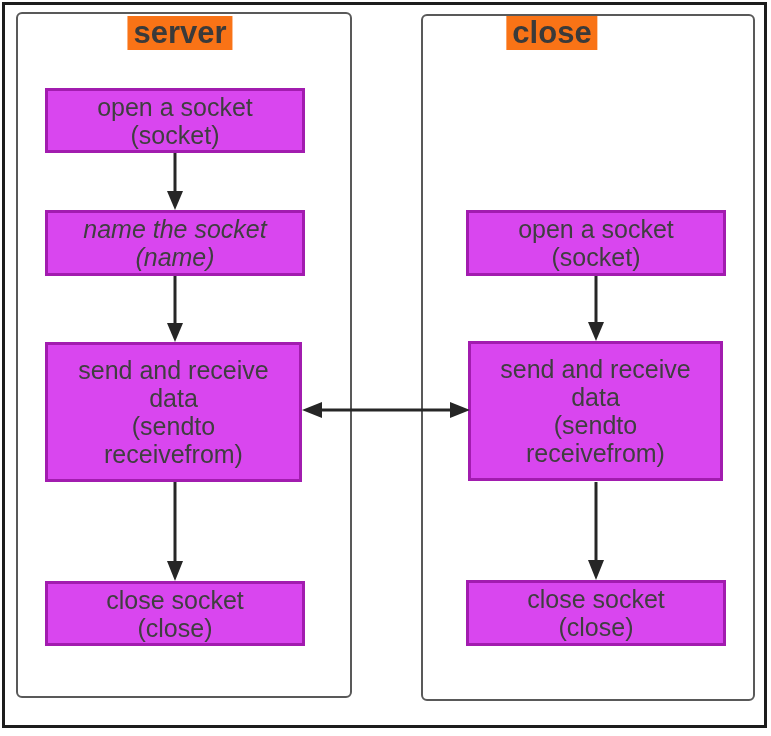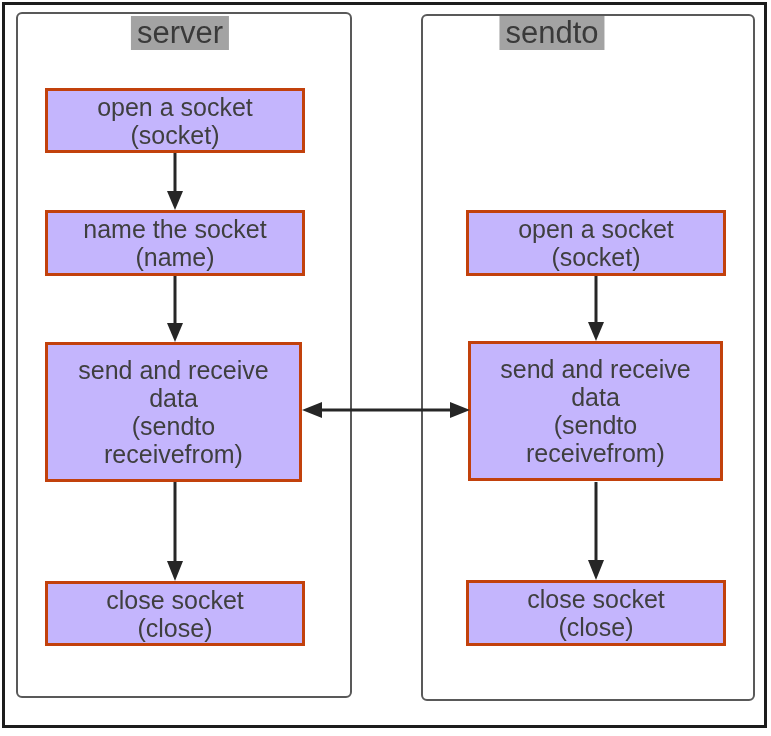--- a/index.html
+++ b/index.html
@@ -30,47 +30,47 @@
     background: transparent;
   }
   .panel-server { left: 16px;  top: 12px; width: 336px; height: 686px; }
   .panel-client { left: 421px; top: 14px; width: 334px; height: 687px; }
   .panel-title {
     position: absolute;
     top: 16px;
     margin: 0;
     transform: translateX(-50%);
     font-size: 31px;
-    font-weight: 400;
+    font-weight: 700;
     color: #3a3a3a;
     white-space: nowrap;
-    background: #a3a3a3;
+    background: #f97316;
     padding: 0 6px;
     line-height: 1.1;
   }
   .title-server { left: 180px; }
   .title-client { left: 552px; }
   .node {
     position: absolute;
-    border: 3px solid #c2410c;
-    background: #c4b5fd;
+    border: 3px solid #a21caf;
+    background: #d946ef;
     box-sizing: border-box;
     display: flex;
     flex-direction: column;
     justify-content: center;
     align-items: center;
     text-align: center;
     font-size: 25px;
     line-height: 28px;
     color: #3f3f3f;
     z-index: 2;
   }
   .node span { display: block; white-space: nowrap; }
   .node-s1 { left: 45px;  top: 88px;  width: 260px; height: 65px; }
-  .node-s2 { left: 45px;  top: 210px; width: 260px; height: 66px; }
+  .node-s2 { left: 45px;  top: 210px; width: 260px; height: 66px; font-style: italic; }
   .node-s3 { left: 45px;  top: 342px; width: 257px; height: 140px; }
   .node-s4 { left: 45px;  top: 581px; width: 260px; height: 65px; }
   .node-c1 { left: 466px; top: 210px; width: 260px; height: 66px; }
   .node-c2 { left: 468px; top: 341px; width: 255px; height: 140px; }
   .node-c3 { left: 466px; top: 580px; width: 260px; height: 66px; }
   .arrows {
     position: absolute;
     left: 0; top: 0;
     width: 771px; height: 736px;
     pointer-events: none;
@@ -83,21 +83,21 @@
 <body>
 
 <div class="page">
 
   <div class="outer-frame"></div>
 
   <section class="panel panel-server"></section>
   <section class="panel panel-client"></section>
 
   <h2 class="panel-title title-server">server</h2>
-  <h2 class="panel-title title-client">sendto</h2>
+  <h2 class="panel-title title-client">close</h2>
 
   <div class="node node-s1">
     <span>open a socket</span>
     <span>(socket)</span>
   </div>
   <div class="node node-s2">
     <span>name the socket</span>
     <span>(name)</span>
   </div>
   <div class="node node-s3">

